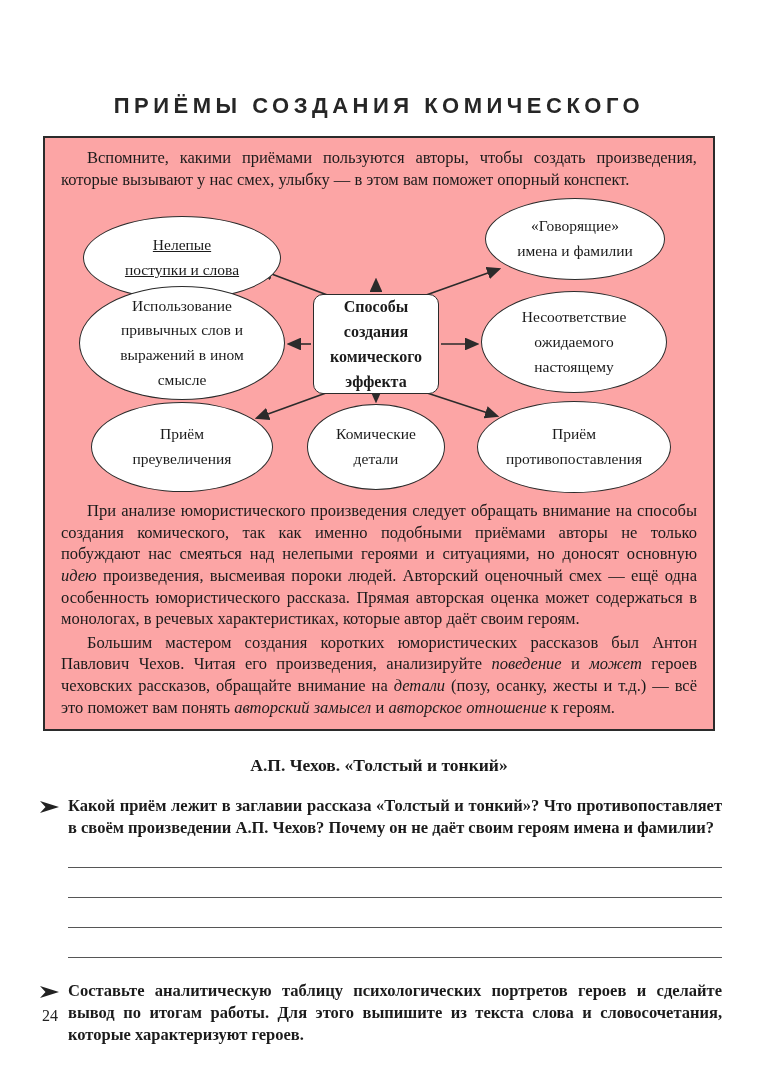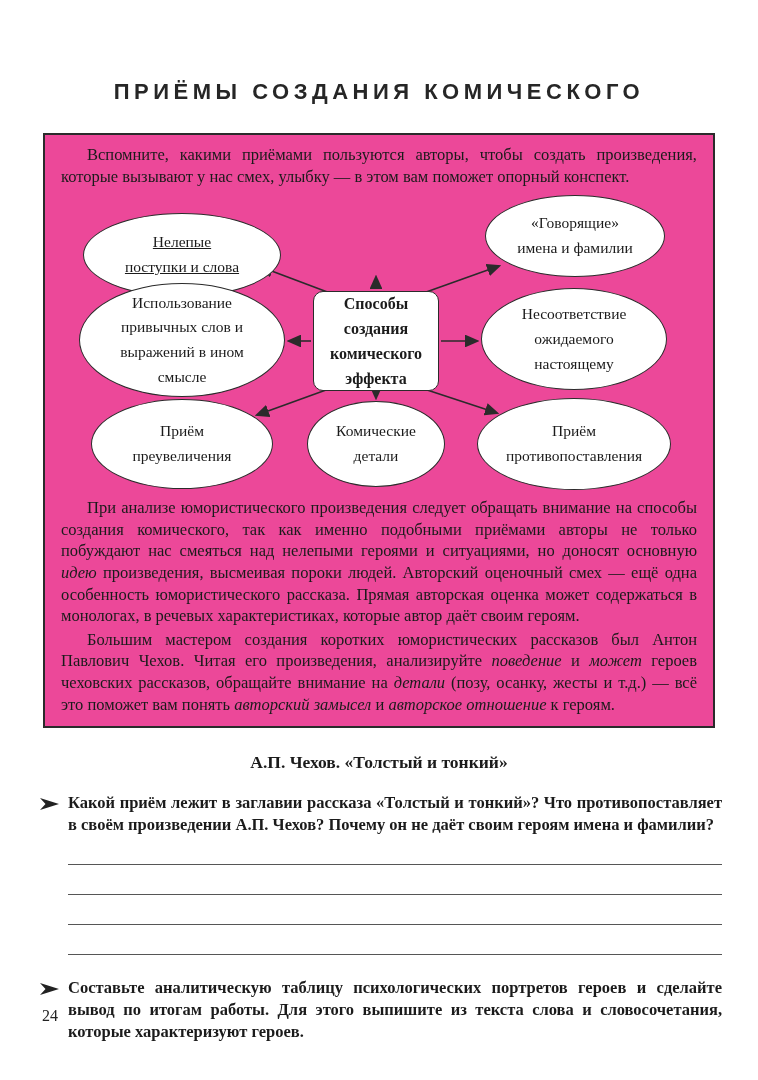--- a/index.html
+++ b/index.html
@@ -1,27 +1,27 @@
 <!DOCTYPE html>
 <html><head>
 <meta charset="utf-8">
 <style>
   html,body{margin:0;padding:0;}
   .page{
     position:relative;width:758px;height:1080px;background:#ffffff;
     font-family:"Liberation Serif",serif;color:#1b1b1b;overflow:hidden;
   }
   .main-title{
-    margin:1px;padding-top:78px;text-align:center;
+    margin:15px;padding-top:78px;text-align:center;
     font-family:"Liberation Sans",sans-serif;font-weight:bold;
     font-size:22px;letter-spacing:4.5px;color:#262626;
   }
   .concept-box{
-    width:672px;margin:28px auto 0;border:2px solid #2b2b2b;
-    padding:9px 16px 11px;box-sizing:border-box;background:#ec4899;
+    width:672px;margin:17px auto 0;border:2px solid #2b2b2b;
+    padding:9px 16px 11px;box-sizing:border-box;background:#fca5a5;
   }
   .intro,.para{
     font-size:16.5px;line-height:21.6px;text-align:justify;
     text-indent:26px;margin:0;
   }
   .diagram{position:relative;height:300px;margin:6px -8px 4px;}
   .diagram svg.arrows{position:absolute;left:0;top:0;}
   .node{
     position:absolute;border:1.5px solid #2b2b2b;border-radius:50%;
     display:flex;align-items:center;justify-content:center;

